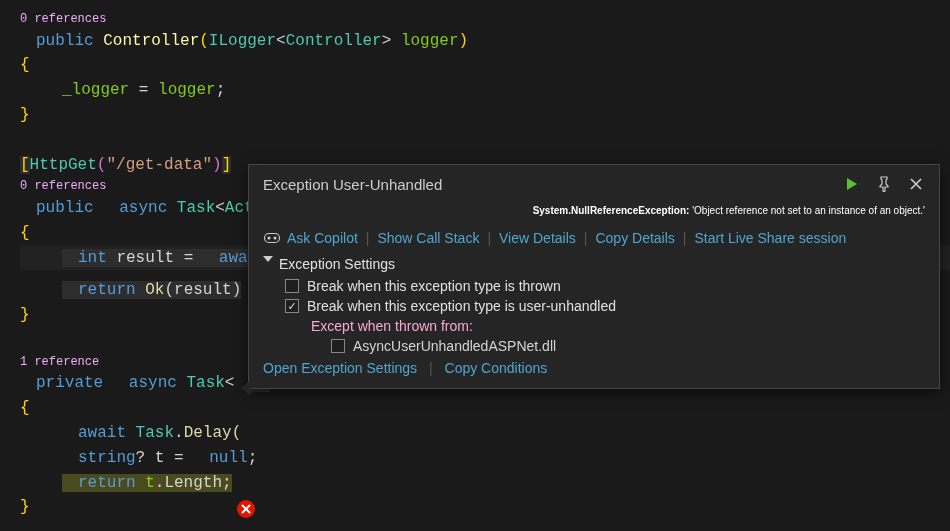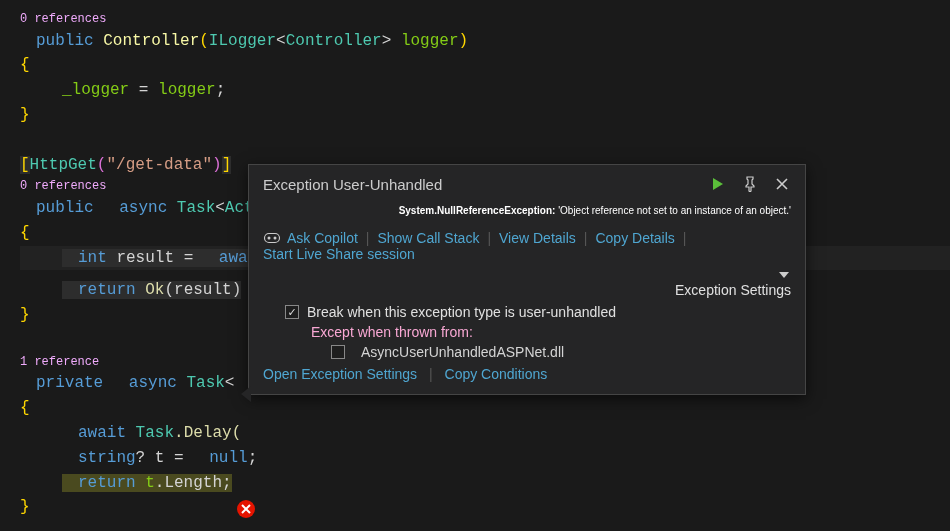--- a/index.html
+++ b/index.html
@@ -45,21 +45,21 @@
     width: 18px; height: 18px;
     border-radius: 50%;
     background: #e51400;
     display: flex; align-items: center; justify-content: center;
   }
   .error-badge svg { width: 10px; height: 10px; }
 
   .popup {
     position: absolute;
     left: 248px; top: 164px;
-    width: 558px;
+    width: 692px;
     background: #252526;
     border: 1px solid #454545;
     box-shadow: 0 4px 14px rgba(0,0,0,0.6);
     font-family: "Segoe UI", Arial, sans-serif;
     font-size: 14px;
     color: #d4d4d4;
     padding: 10px 14px 12px 14px;
   }
   .popup::after {
     content: '';
@@ -104,43 +104,42 @@
   .popup-links a {
     color: #4fa6d1;
     text-decoration: none;
     cursor: pointer;
     font-size: 14px;
   }
   .popup-links .sep {
     color: #555; margin: 0 8px;
   }
   .settings-header {
-    display: flex; align-items: flex-end; gap: 4px;
+    display: flex; align-items: flex-start; gap: 4px;
     color: #e0e0e0; margin-bottom: 6px;
     cursor: pointer;
-    flex-direction: column;
   }
   .settings-header .tri {
     display:inline-block; width:0; height:0;
     border-left:5px solid transparent;
     border-right:5px solid transparent;
     border-top:6px solid #cccccc;
     margin-right: 2px;
   }
   .settings-body { padding-left: 22px; }
   .cb-row { display: flex; align-items: center; gap: 8px; margin-bottom: 4px; color: #e0e0e0;}
   .cb {
     width: 14px; height: 14px;
     border: 1px solid #888;
     background: #1e1e1e;
     display: inline-flex; align-items: center; justify-content: center;
     font-size: 11px; color: #ddd;
   }
   .sub { padding-left: 26px; color: #f9a8d4; margin-bottom: 4px;}
-  .sub2 { padding-left: 46px; display:flex; align-items:center; gap:16px;text-align:center; }
+  .sub2 { padding-left: 46px; display:flex; align-items:center; gap:8px;text-align:center; }
   .bottom-links { margin-top: 6px; }
   .bottom-links a { color: #4fa6d1; text-decoration: none; cursor: pointer; }
   .bottom-links .sep { color: #555; margin: 0 8px; }
 </style>
 </head>
 <body>
 
 <div class="editor">
   <div class="codelens">0 references</div>
   <div class="line"><span class="kw">public</span> <span class="methodBright">Controller</span><span class="brace-gold">(</span><span class="type">ILogger</span><span class="punct">&lt;</span><span class="type">Controller</span><span class="punct">&gt;</span><span> </span><span class="param">logger</span><span class="brace-gold">)</span></div>
@@ -217,20 +216,24 @@
     <span class="sep">|</span>
     <a>Start Live Share session</a>
   </div>
 
   <div class="settings-header">
     <span class="tri"></span>
     <span>Exception Settings</span>
   </div>
   <div class="settings-body">
     <div class="cb-row">
+      <span class="cb"></span>
+      <span>Break when this exception type is thrown</span>
+    </div>
+    <div class="cb-row">
       <span class="cb">✓</span>
       <span>Break when this exception type is user-unhandled</span>
     </div>
     <div class="sub">Except when thrown from:</div>
     <div class="sub2">
       <span class="cb"></span>
       <span>AsyncUserUnhandledASPNet.dll</span>
     </div>
   </div>
 

